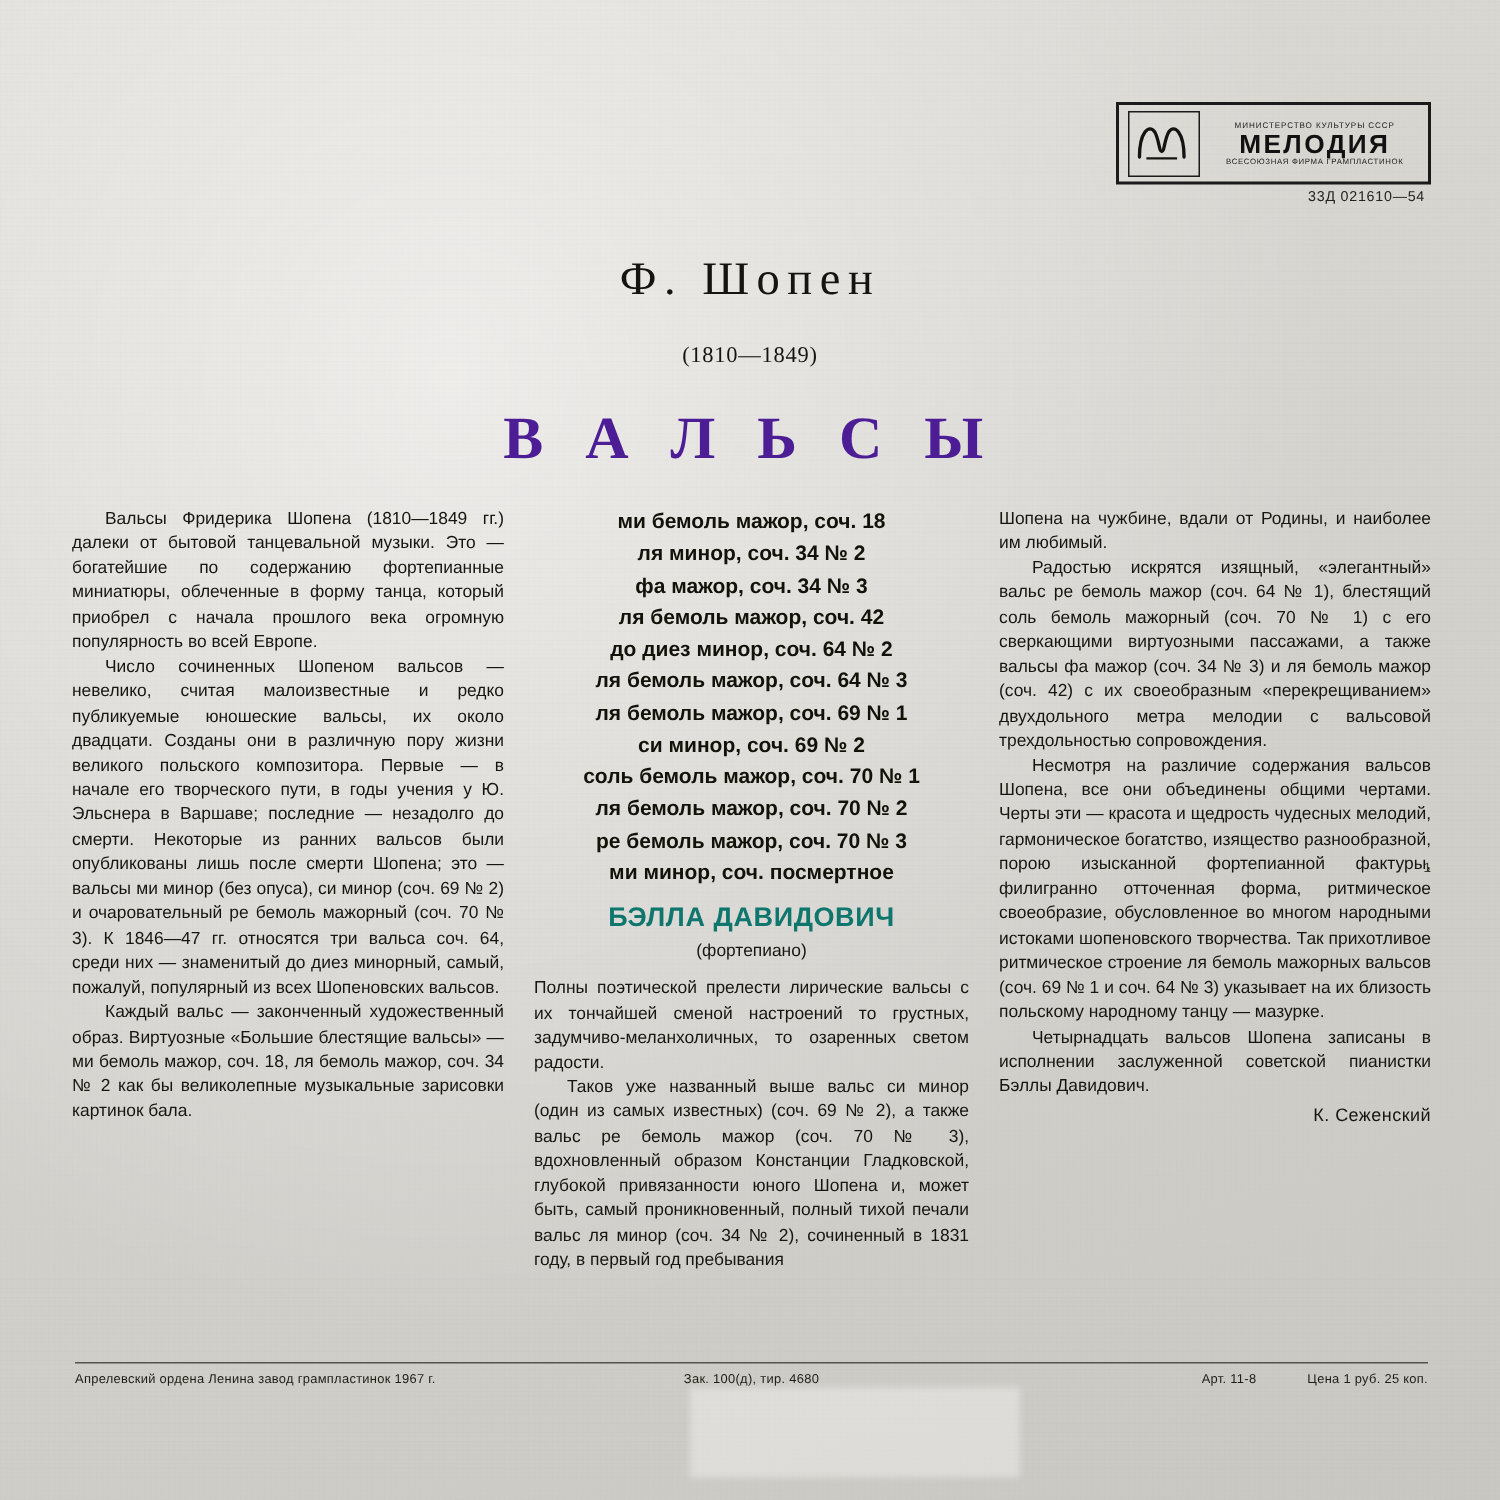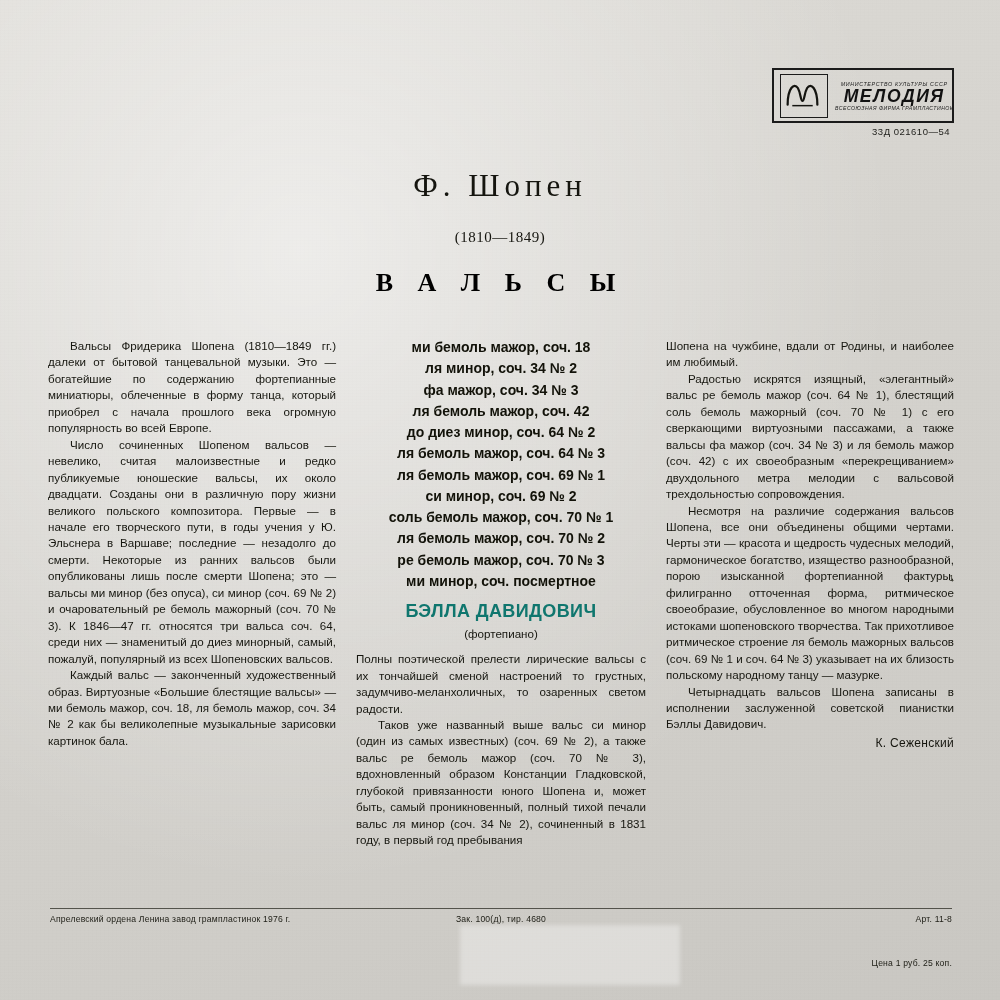--- a/index.html
+++ b/index.html
@@ -34,26 +34,25 @@
   .paper {
     position: absolute;
     left: 40px; top: 28px;
     width: 920px; height: 944px;
   }
 
   
   .logo-box {
     position: absolute;
     right: 6px; top: 40px;
-    width: 182px;
+    width: 210px;
     border: 2px solid #1b1b1b;
     background: transparent;
     padding: 4px 6px 3px 6px;
     box-sizing: border-box;
-    font-style: italic;
   }
   .logo-inner {
     display: flex;
     align-items: center;
   }
   .logo-mark {
     width: 46px; height: 42px;
     border: 1.5px solid #1b1b1b;
     position: relative;
     flex: 0 0 auto;
@@ -110,24 +109,24 @@
   }
   .years {
     font-family: "Liberation Serif", serif;
     font-size: 15px;
     letter-spacing: 0.5px;
     color: #15150f;
     margin: 0 0 22px 0;
   }
   .worktitle {
     font-family: "Liberation Serif", serif;
-    font-size: 26px;
+    font-size: 40px;
     font-weight: bold;
     letter-spacing: 9px;
-    color: #000000;
+    color: #4c1d95;
     margin: 0;
   }
 
   
   .columns {
     position: absolute;
     left: 8px; top: 310px;
     width: 906px;
     display: flex;
     gap: 20px;
@@ -198,21 +197,21 @@
     width: 902px;
     display: flex;
     justify-content: space-between;
     align-items: flex-start;
     font-size: 8.6px;
     color: #1d1d15;
     letter-spacing: 0.2px;
   }
   .footer .f-left { width: 300px; text-align: left; }
   .footer .f-mid { width: 260px; text-align: center; }
-  .footer .f-right { width: 300px; text-align: right; display: flex; justify-content: flex-end; gap: 34px; flex-direction: column;}
+  .footer .f-right { width: 300px; text-align: right; display: flex; justify-content: flex-end; gap: 34px;}
 
   
   .blotch {
     position: absolute;
     left: 460px; top: 925px;
     width: 220px; height: 60px;
     background: rgba(255,255,255,0.35);
     filter: blur(2px);
     pointer-events: none;
   }
@@ -291,21 +290,21 @@
       <p>Несмотря на различие содержания вальсов Шопена, все они объединены общими чертами. Черты эти — красота и щедрость чудесных мелодий, гармоническое богатство, изящество разнообразной, порою изысканной фортепианной фактуры, филигранно отточенная форма, ритмическое своеобразие, обусловленное во многом народными истоками шопеновского творчества. Так прихотливое ритмическое строение ля бемоль мажорных вальсов (соч. 69 № 1 и соч. 64 № 3) указывает на их близость польскому народному танцу — мазурке.</p>
       <p>Четырнадцать вальсов Шопена записаны в исполнении заслуженной советской пианистки Бэллы Давидович.</p>
       <div class="signature">К. Сеженский</div>
     </div>
   </div>
 
   <div class="page-num">1</div>
 
   <div class="rule"></div>
   <div class="footer">
-    <div class="f-left">Апрелевский ордена Ленина завод грампластинок 1976 г.</div>
+    <div class="f-left">Апрелевский ордена Ленина завод грампластинок 1967 г.</div>
     <div class="f-mid">Зак. 100(д), тир. 4680</div>
     <div class="f-right">
       <span>Арт. 11-8</span>
       <span>Цена 1 руб. 25 коп.</span>
     </div>
   </div>
 </div>
 
 <div class="blotch"></div>
 

